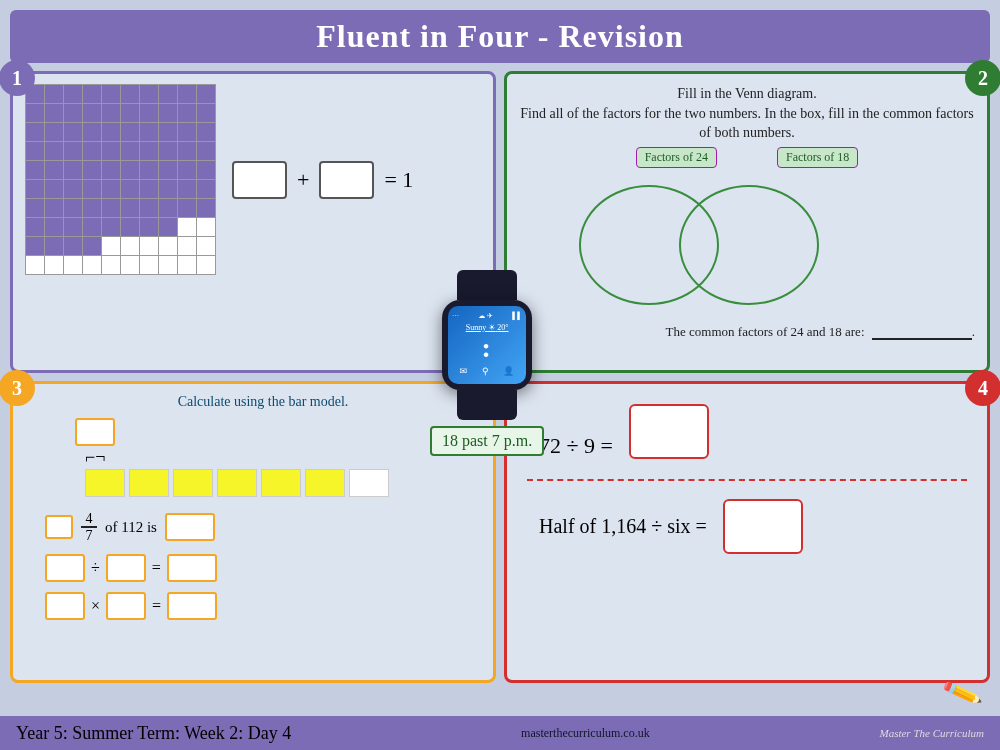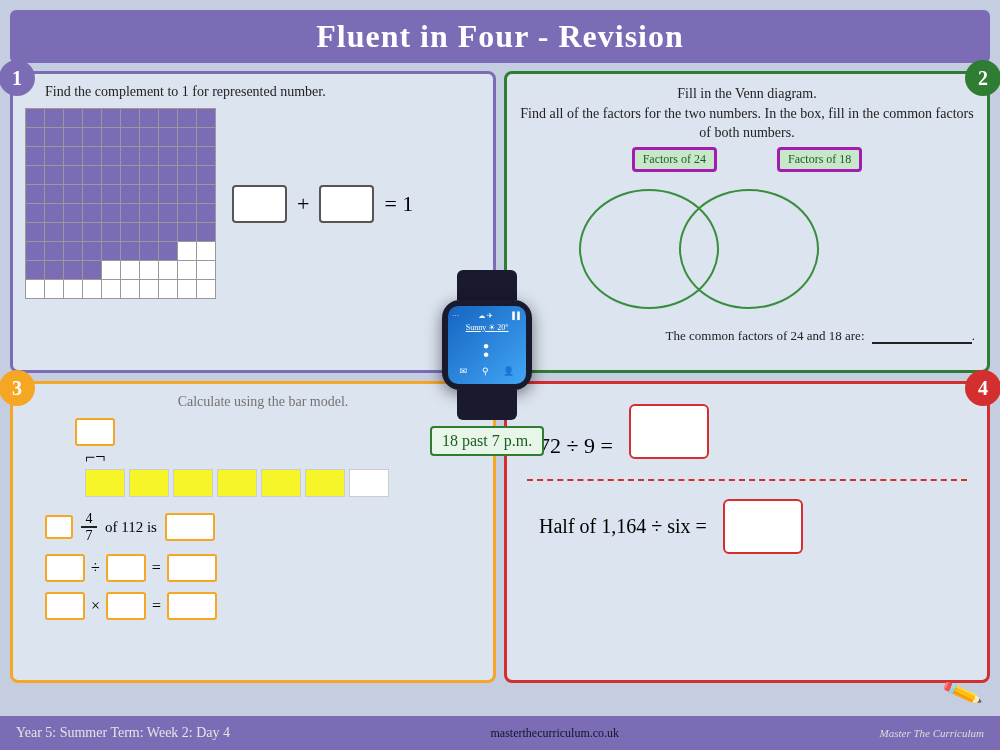--- a/index.html
+++ b/index.html
@@ -134,21 +134,21 @@
       margin-bottom: 4px;
     }
     .venn-labels {
       display: flex;
       justify-content: center;
       gap: 60px;
       margin-bottom: 2px;
     }
     .venn-label {
       background: #c8e6c9;
-      border: 3px solid #a21caf;
+      border: 1px solid #a21caf;
       border-radius: 4px;
       padding: 2px 8px;
       font-size: 12px;
       color: #1b5e20;
     }
     .venn-diagram-area {
       position: relative;
       height: 150px;
       display: flex;
       align-items: center;
@@ -180,21 +180,21 @@
       display: inline-block;
       width: 100px;
       border-bottom: 2px solid #222;
       margin-left: 4px;
       vertical-align: bottom;
     }
 
     
     .q3-title {
       font-size: 14px;
-      color: #737373;
+      color: #0c4a6e;
       text-align: center;
       margin-bottom: 8px;
       margin-left: 20px;
     }
     .bar-model-area {
       display: flex;
       flex-direction: column;
       align-items: flex-start;
       gap: 6px;
       margin-left: 10px;
@@ -397,22 +397,22 @@
       left: 0;
       right: 0;
       background: #7c6bb5;
       height: 34px;
       display: flex;
       align-items: center;
       justify-content: space-between;
       padding: 0 16px;
     }
     .footer-left {
-      color: #e5e5e5;
-      font-size: 14px;
+      color: #000000;
+      font-size: 18px;
     }
     .footer-center {
       color: #0f172a;
       font-size: 12px;
     }
     .footer-right {
       color: #ddd;
       font-size: 11px;
       font-style: italic;
     }
@@ -431,21 +431,20 @@
 <body>
 
 <div class="header">
   <h1>Fluent in Four - Revision</h1>
 </div>
 
 <div class="main-grid">
 
   <div class="quadrant q1">
     <div class="badge badge-1">1</div>
-    <p class="q1-title">Find the complement to 1 for represented number.</p>
     <div class="q1-content">
 
       <div class="grid-container" id="hundred-grid">
           <div class="grid-cell cell-purple"></div>
           <div class="grid-cell cell-purple"></div>
           <div class="grid-cell cell-purple"></div>
           <div class="grid-cell cell-purple"></div>
           <div class="grid-cell cell-purple"></div>
           <div class="grid-cell cell-purple"></div>
           <div class="grid-cell cell-purple"></div>

